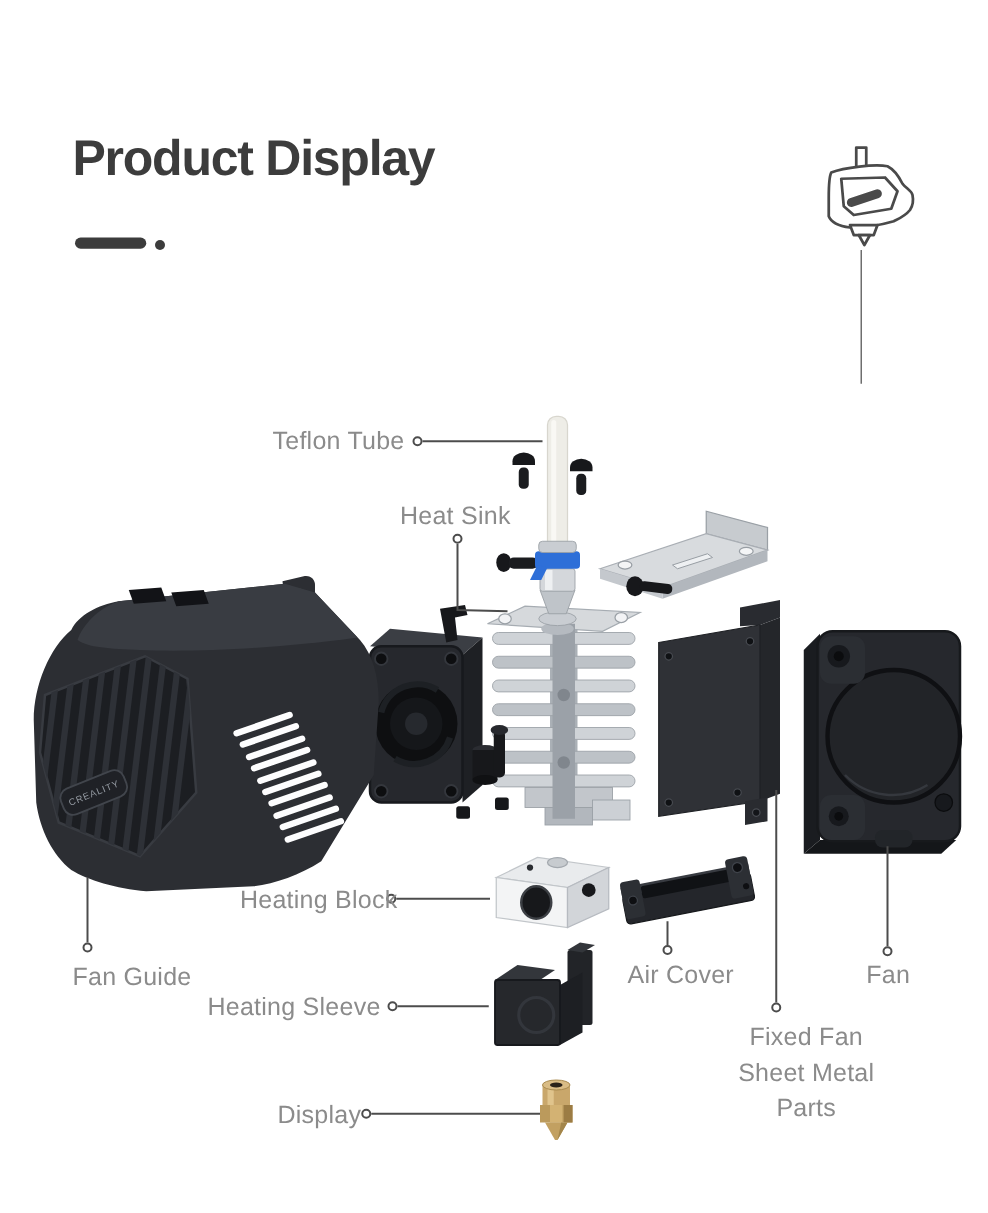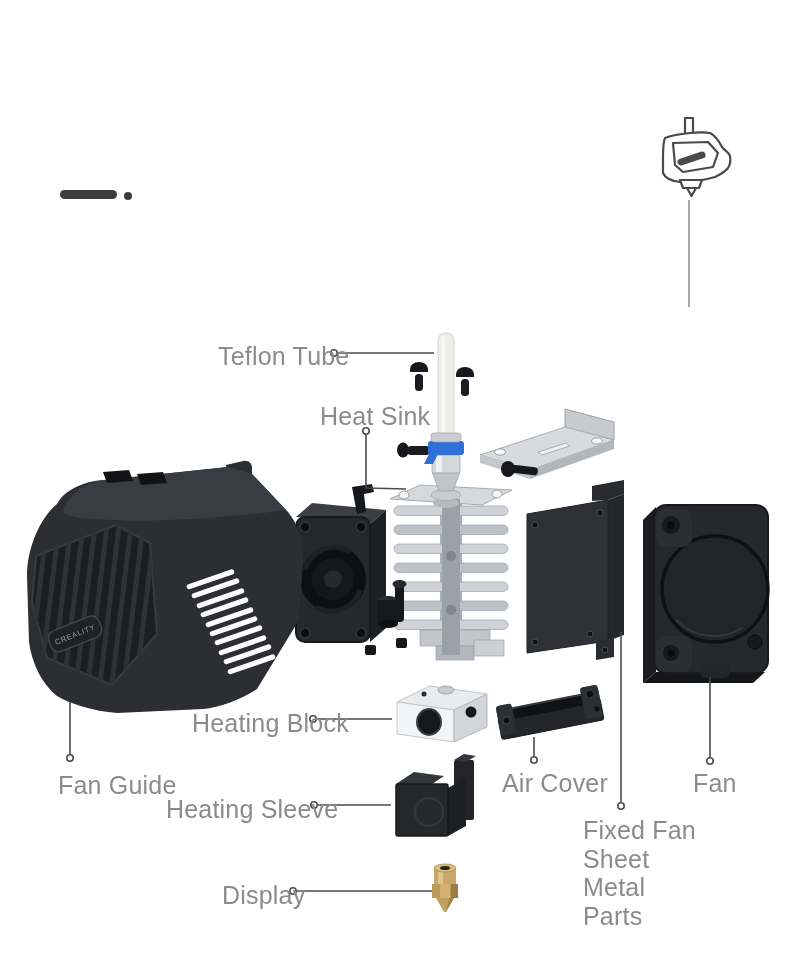--- a/index.html
+++ b/index.html
@@ -6,34 +6,35 @@
   .page{position:relative;width:790px;height:970px;background:var(--c-background,#fff);overflow:hidden;
         font-family:"Liberation Sans",sans-serif;}
   .page-title{position:absolute;left:58px;top:105px;margin:0;font-size:40px;font-weight:600;
               letter-spacing:-1px;color:var(--c-title_text,#3c3c3c);}
   .title-underline-dash{position:absolute;left:60px;top:190px;width:57px;height:9px;border-radius:4.5px;
               background:var(--c-title_text,#3c3c3c);}
   .title-underline-dot{position:absolute;left:124px;top:192px;width:8px;height:8px;border-radius:50%;
               background:var(--c-title_text,#3c3c3c);}
   .corner-icon{position:absolute;left:650px;top:110px;width:96px;height:210px;}
   .diagram-svg{position:absolute;left:0;top:0;width:790px;height:970px;}
-  .label{position:absolute;font-size:25px;color:var(--c-label_text,#8b8b8b);letter-spacing:.2px;
+  .label{position:absolute;font-size:20px;color:var(--c-label_text,#8b8b8b);letter-spacing:.2px;
          white-space:nowrap;}
-  .label.multiline{white-space:normal;width:124px;line-height:28.5px;}
+  .label.multiline{white-space:normal;width:124px;line-height:28.5px;text-align:center;}
   .leader{stroke:var(--c-leader_line,#4c4c4c);stroke-width:1.6;fill:none;}
   .leader-dot{fill:#fff;stroke:var(--c-leader_line,#4c4c4c);stroke-width:1.6;}
   .clip-blue{fill:var(--c-accent_blue,#2e6fd8);}
   .badge-text{font-family:"Liberation Sans",sans-serif;font-size:7.5px;letter-spacing:.8px;fill:#959ba3;}
   .outline{stroke:#4a4a4a;stroke-width:2.2;fill:#fff;stroke-linejoin:round;stroke-linecap:round;}
 </style>
 </head>
 <body>
 
 <div class="page">
 
+  <h1 class="page-title">Product Display</h1>
   <div class="title-underline-dash"></div>
   <div class="title-underline-dot"></div>
 
   <svg class="corner-icon" viewBox="0 0 96 210">
     <rect x="35" y="8" width="8" height="18" class="outline"></rect>
     <path d="M15,28 C25,24 50,21 60,23 C66,26 69,31 72,37 C75,41 79,42 80,46 C81,51 80,55 78,58
              C74,63 69,65 65,67 C55,70 38,73 30,72 C22,71 15,68 13,63 L13,48 C13,40 13,32 15,28 Z" class="outline"></path>
     <path d="M23,33 L58,32 L68,43 L63,57 L33,62 L25,55 Z" class="outline" fill="none"></path>
     <line x1="31" y1="52" x2="52" y2="45" stroke="#4a4a4a" stroke-width="7" stroke-linecap="round"></line>
     <path d="M30,70 L52,70 L49,78 L33,78 Z" class="outline"></path>

